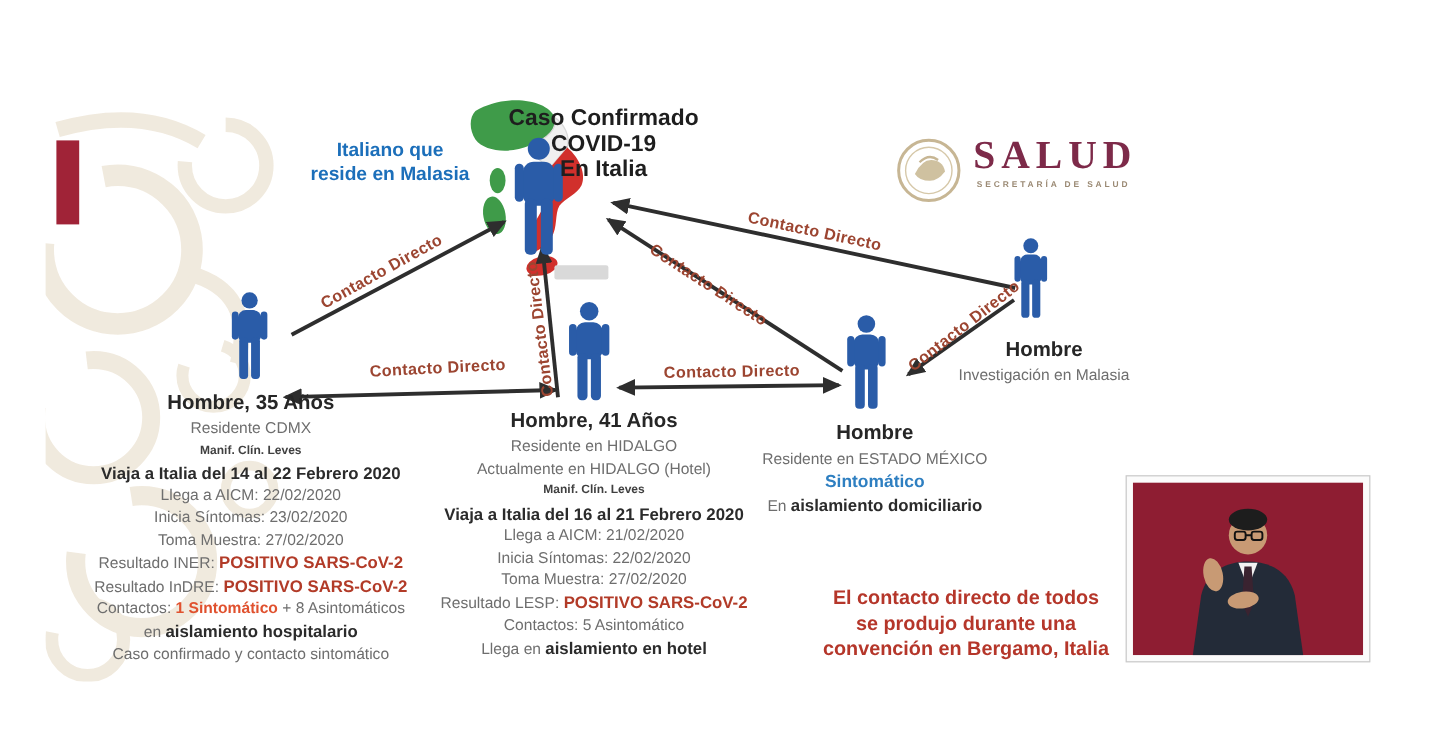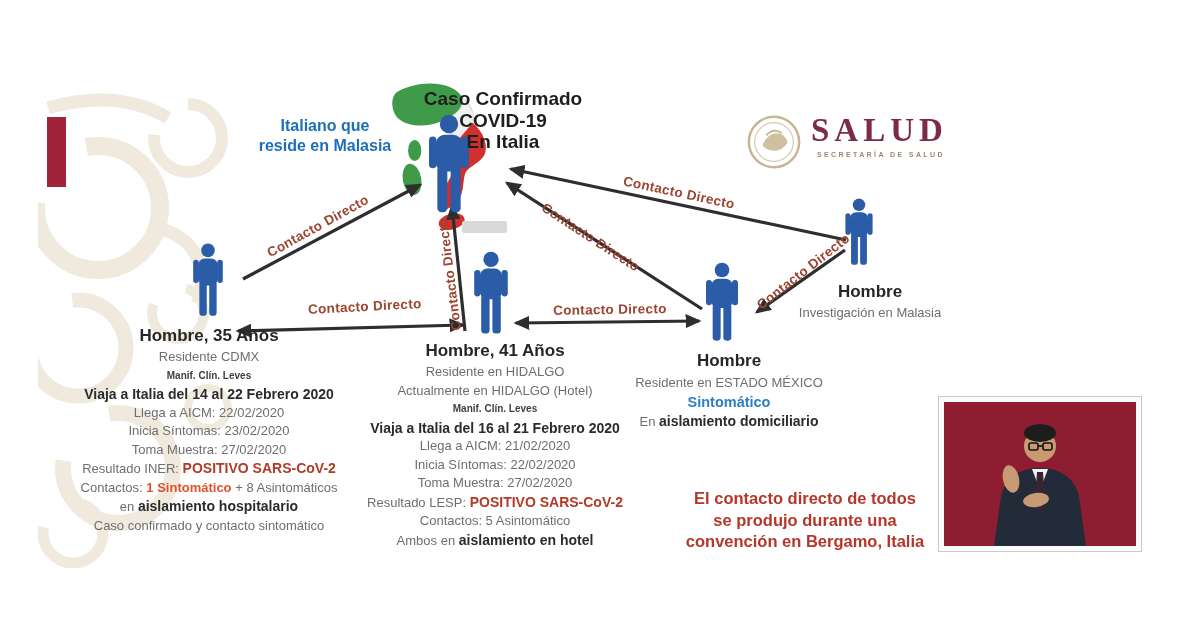--- a/index.html
+++ b/index.html
@@ -21,21 +21,21 @@
   .watermark{position:absolute;left:462px;top:221px;width:45px;height:12px;background:#d9d9d9;
              border-radius:2px;z-index:4;}
   
   .case-head{position:absolute;left:398px;top:88px;width:210px;text-align:center;z-index:5;
              font-size:19px;font-weight:bold;color:#1e1e1e;line-height:21.5px;}
   .malasia{position:absolute;left:235px;top:116px;width:180px;text-align:center;z-index:5;
            font-size:16px;font-weight:bold;color:#1c6fba;line-height:20px;}
   
   .logo{position:absolute;left:745px;top:112px;z-index:5;display:flex;align-items:flex-start;}
   .seal{width:58px;height:60px;}
-  .logo-txt{margin-left:8px;text-align:center;}
+  .logo-txt{margin-left:8px;}
   .logo-title{font-family:"Liberation Serif",serif;font-size:33px;font-weight:600;color:#7d2a49;
               letter-spacing:5px;line-height:36px;}
   .logo-sub{font-size:7px;font-weight:bold;letter-spacing:2.4px;color:#9b8a74;margin-top:3px;margin-left:3px;}
   
   .col{position:absolute;text-align:center;z-index:4;}
   .col-left{left:48px;top:326px;width:322px;text-align:center;}
   .col-center{left:335px;top:341px;width:320px;}
   .col-right{left:577px;top:351px;width:304px;}
   .col-farright{left:770px;top:282px;width:200px;}
   .ptitle{font-size:17px;font-weight:bold;color:#262626;line-height:20px;margin-bottom:2px;}
@@ -166,37 +166,38 @@
 
   <div class="col col-left">
     <div class="ptitle">Hombre, 35 Años</div>
     <div class="detail">Residente CDMX</div>
     <div class="green">Manif. Clín. Leves</div>
     <div class="travel">Viaja a Italia del 14 al 22 Febrero 2020</div>
     <div class="detail">Llega a AICM: 22/02/2020</div>
     <div class="detail">Inicia Síntomas: 23/02/2020</div>
     <div class="detail">Toma Muestra: 27/02/2020</div>
     <div class="detail"><span>Resultado INER:</span> <span class="red-val">POSITIVO SARS-CoV-2</span></div>
+    <div class="detail"><span>Resultado InDRE:</span> <span class="red-val">POSITIVO SARS-CoV-2</span></div>
     <div class="detail"><span>Contactos:</span> <span class="orange">1 Sintomático</span> <span>+ 8 Asintomáticos</span></div>
     <div class="detail"><span>en</span> <span class="bold-dark">aislamiento hospitalario</span></div>
     <div class="detail">Caso confirmado y contacto sintomático</div>
   </div>
 
   <div class="col col-center">
     <div class="ptitle">Hombre, 41 Años</div>
     <div class="detail">Residente en HIDALGO</div>
     <div class="detail">Actualmente en HIDALGO (Hotel)</div>
     <div class="green">Manif. Clín. Leves</div>
     <div class="travel">Viaja a Italia del 16 al 21 Febrero 2020</div>
     <div class="detail">Llega a AICM: 21/02/2020</div>
     <div class="detail">Inicia Síntomas: 22/02/2020</div>
     <div class="detail">Toma Muestra: 27/02/2020</div>
     <div class="detail"><span>Resultado LESP:</span> <span class="red-val">POSITIVO SARS-CoV-2</span></div>
     <div class="detail">Contactos: 5 Asintomático</div>
-    <div class="detail"><span>Ambos en</span> <span class="bold-dark">aislamiento en hotel</span></div>
+    <div class="detail"><span>Llega en</span> <span class="bold-dark">aislamiento en hotel</span></div>
   </div>
 
   <div class="col col-right">
     <div class="ptitle">Hombre</div>
     <div class="detail">Residente en ESTADO MÉXICO</div>
     <div class="blue-bold">Sintomático</div>
     <div class="detail"><span>En</span> <span class="bold-dark">aislamiento domiciliario</span></div>
   </div>
 
   <div class="col col-farright">

